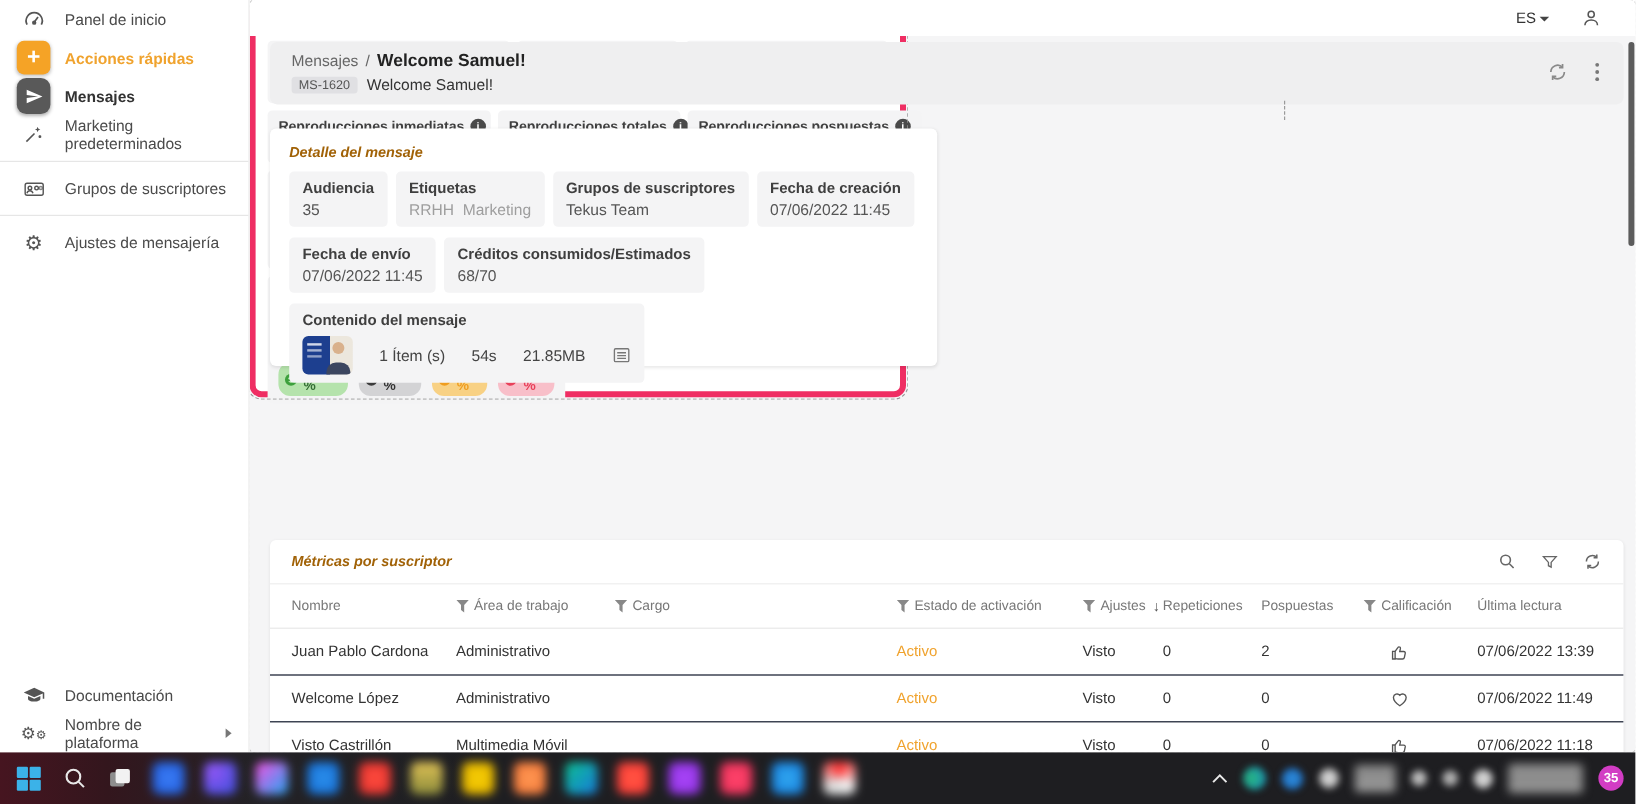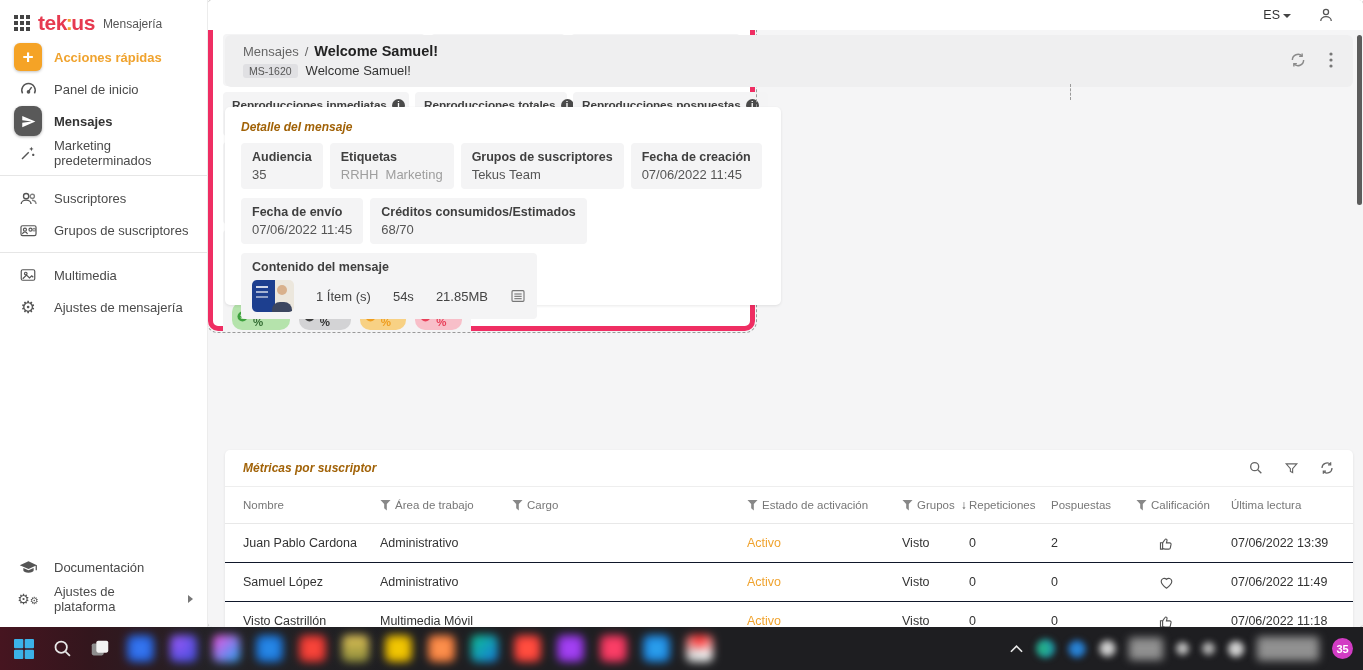--- a/index.html
+++ b/index.html
@@ -12,21 +12,21 @@
   .logo .colon { color:#f0a32e; margin:0 -1px; }
   .app-name { font-size:12px; color:#555; padding-top:3px; }
   .nav-item { display:flex; align-items:center; gap:12px; height:32px; padding:0 14px; font-size:13px; color:#4a4a4a; cursor:pointer; }
   .nav-item .ic { width:28px; height:28px; display:flex; align-items:center; justify-content:center; flex-shrink:0; }
   .nav-item.accent { color:#f0a32e; font-weight:700; }
   .ic-plus { width:28px; height:28px; background:#f5a326; border-radius:6px; display:flex; align-items:center; justify-content:center; box-shadow:0 1px 3px rgba(0,0,0,.25); }
   .ic-plus::before { content:'+'; color:#fff; font-size:19px; font-weight:700; line-height:1; margin-top:-2px; }
   .nav-item.active .ic-box { width:30px; height:30px; background:#595959; border-radius:8px; display:flex; align-items:center; justify-content:center; box-shadow:0 1px 3px rgba(0,0,0,.3); }
   .nav-item.active { font-weight:700; color:#333; }
   .divider { height:1px; background:#e6e6e6; margin:6px 0; }
-  .side-footer { margin-top:auto; padding-bottom:12px; }
+  .side-footer { margin-top:auto; }
   .caret-right { width:0; height:0; border-left:5px solid #777; border-top:4px solid transparent; border-bottom:4px solid transparent; margin-left:auto; }
   .gear-glyph { font-size:17px; color:#555; line-height:1; }
 
   
   .main { position:absolute; left:208px; right:0; top:0; bottom:43px; background:#f5f5f6; overflow:hidden; }
   .topstrip { position:absolute; left:0; right:0; top:0; height:30px; background:#fff; display:flex; align-items:center; justify-content:flex-end; gap:26px; padding-right:28px; }
   .lang { font-size:12.5px; color:#333; display:flex; align-items:center; gap:3px; cursor:pointer; }
   .caret-down { width:0; height:0; border-top:4px solid #444; border-left:4px solid transparent; border-right:4px solid transparent; margin-top:1px; }
 
   .card { background:#fff; border-radius:5px; box-shadow:0 1px 3px rgba(0,0,0,.09); position:absolute; }
@@ -104,55 +104,36 @@
   .tb-right { margin-left:auto; display:flex; align-items:center; gap:13px; padding-right:10px; }
   .tb-blob { border-radius:50%; filter:blur(3px); }
   .tb-block { border-radius:3px; filter:blur(4px); background:repeating-linear-gradient(#aaa 0 3px,#777 3px 6px); }
   .notif { width:21px; height:21px; border-radius:50%; background:#d23cc4; color:#fff; font-size:11px; font-weight:700; display:flex; align-items:center; justify-content:center; filter:none; }
   svg { display:block; }
 </style>
 </head>
 <body>
 
 <div class="sidebar">
-  <div class="side-head">
-    <span>
-      <svg width="16" height="16" viewBox="0 0 16 16">
-          <g fill="#444">
-            <rect x="0" y="0" width="4" height="4"></rect>
-            <rect x="6" y="0" width="4" height="4"></rect>
-            <rect x="12" y="0" width="4" height="4"></rect>
-            <rect x="0" y="6" width="4" height="4"></rect>
-            <rect x="6" y="6" width="4" height="4"></rect>
-            <rect x="12" y="6" width="4" height="4"></rect>
-            <rect x="0" y="12" width="4" height="4"></rect>
-            <rect x="6" y="12" width="4" height="4"></rect>
-            <rect x="12" y="12" width="4" height="4"></rect>
-          </g>
-        </svg>
-    </span>
-    <span class="logo"><span>tek</span><span class="colon">:</span><span>us</span></span>
-    <span class="app-name">Mensajería</span>
-  </div>
-
-  <div class="nav-item accent">
-    <span class="ic">
-        <span class="ic-plus"></span>
-      </span>
-    <span>Acciones rápidas</span>
-  </div>
+
   <div class="nav-item">
     <span class="ic">
       <svg width="19" height="19" viewBox="0 0 24 24" fill="none" stroke="#555" stroke-width="1.8">
           <path d="M4.5 17a8.5 8.5 0 1 1 15 0"></path>
           <line x1="12" y1="14.5" x2="16" y2="9"></line>
           <circle cx="12" cy="15" r="1.4" fill="#555"></circle>
         </svg>
     </span>
     <span>Panel de inicio</span>
+  </div>
+  <div class="nav-item accent">
+    <span class="ic">
+        <span class="ic-plus"></span>
+      </span>
+    <span>Acciones rápidas</span>
   </div>
   <div class="nav-item active">
     <span class="ic">
         <span class="ic-box">
       <svg width="15" height="15" viewBox="0 0 24 24" fill="#fff">
             <path d="M2 21l21-9L2 3v7l15 2-15 2z"></path>
           </svg>
     </span>
       </span>
     <span>Mensajes</span>
@@ -162,76 +143,55 @@
       <svg width="18" height="18" viewBox="0 0 24 24" fill="none" stroke="#555" stroke-width="1.8">
           <line x1="4" y1="20" x2="13" y2="11"></line>
           <path d="M16.5 3.5l.9 2.1 2.1.9-2.1.9-.9 2.1-.9-2.1-2.1-.9 2.1-.9z" fill="#555" stroke="none"></path>
           <line x1="19" y1="13" x2="19" y2="16"></line>
           <line x1="17.5" y1="14.5" x2="20.5" y2="14.5"></line>
         </svg>
     </span>
     <span>Marketing predeterminados</span>
   </div>
   <div class="divider"></div>
-  <div class="nav-item">
-    <span class="ic">
-      <svg width="19" height="19" viewBox="0 0 24 24" fill="none" stroke="#555" stroke-width="1.7">
-          <circle cx="9" cy="9" r="3.3"></circle>
-          <path d="M2.8 19c0-3 2.8-5 6.2-5s6.2 2 6.2 5"></path>
-          <circle cx="16.8" cy="9.3" r="2.7" opacity=".75"></circle>
-          <path d="M16.5 14.2c2.8.2 5 2.1 5 4.8" opacity=".75"></path>
-        </svg>
-    </span>
-    <span>Suscriptores</span>
-  </div>
   <div class="nav-item">
     <span class="ic">
       <svg width="19" height="19" viewBox="0 0 24 24" fill="none" stroke="#555" stroke-width="1.5">
           <rect x="2.5" y="6" width="19" height="12.5" rx="2"></rect>
           <circle cx="7.5" cy="11" r="1.9"></circle>
           <path d="M4.3 16.5c.5-1.7 1.8-2.6 3.2-2.6s2.7.9 3.2 2.6"></path>
           <circle cx="14.5" cy="11" r="1.9"></circle>
           <circle cx="19" cy="11" r="1.6" opacity=".7"></circle>
         </svg>
     </span>
     <span>Grupos de suscriptores</span>
   </div>
   <div class="divider"></div>
   <div class="nav-item">
     <span class="ic">
-      <svg width="18" height="18" viewBox="0 0 24 24" fill="none" stroke="#555" stroke-width="1.6">
-          <rect x="3" y="5" width="18" height="14" rx="2"></rect>
-          <circle cx="9" cy="10" r="1.7"></circle>
-          <path d="M5 17l5-5 4 4 3-3 2 2"></path>
-        </svg>
-    </span>
-    <span>Multimedia</span>
-  </div>
-  <div class="nav-item">
-    <span class="ic">
         <span class="gear-glyph">⚙</span>
       </span>
     <span>Ajustes de mensajería</span>
   </div>
 
   <div class="side-footer">
     <div class="nav-item">
       <span class="ic">
         <svg width="19" height="19" viewBox="0 0 24 24" fill="#555">
             <path d="M12 4L1 9l11 5 9-4.1V15.5h1.6V9z"></path>
             <path d="M5.5 12.7v3c0 1.5 2.9 2.8 6.5 2.8s6.5-1.3 6.5-2.8v-3L12 15.6z"></path>
           </svg>
       </span>
       <span>Documentación</span>
     </div>
     <div class="nav-item">
       <span class="ic">
           <span class="gear-glyph" style="font-size:14px;">⚙<span style="font-size:10px;">⚙</span></span>
         </span>
-      <span>Ajustes de plataforma</span>
+      <span>Nombre de plataforma</span>
       <span class="caret-right"></span>
     </div>
   </div>
 </div>
 
 <div class="main">
   <div class="topstrip">
     <span class="lang">
         <span>ES</span>
         <span class="caret-down"></span>
@@ -556,21 +516,21 @@
       <span class="hcell">
           <span class="funnel"></span>
           <span>Cargo</span>
         </span>
       <span class="hcell">
           <span class="funnel"></span>
           <span>Estado de activación</span>
         </span>
       <span class="hcell">
           <span class="funnel"></span>
-          <span>Grupos</span>
+          <span>Ajustes</span>
           <span class="sort-arrow">↓</span>
         </span>
       <span class="hcell">
           <span>Repeticiones</span>
         </span>
       <span class="hcell">
           <span>Pospuestas</span>
         </span>
       <span class="hcell">
           <span class="funnel"></span>
@@ -591,21 +551,21 @@
       <span>2</span>
       <span style="padding-left:22px;">
           <svg width="17" height="17" viewBox="0 0 24 24" fill="none" stroke="#555" stroke-width="1.6">
             <path d="M3.5 11h3v9h-3z"></path>
             <path d="M6.5 19.2c1 .6 2.4.8 3.8.8h4.9c1.2 0 2-.7 2.2-1.9l1-4.8c.2-1.2-.6-2.1-1.8-2.1h-4.7l.8-3.4c.2-1-.4-2-1.4-2.1-.6-.1-1.1.2-1.4.7L6.5 11"></path>
           </svg>
         </span>
       <span>07/06/2022 13:39</span>
     </div>
     <div class="mgrid m-row">
-      <span>Samuel López</span>
+      <span>Welcome López</span>
       <span>Administrativo</span>
       <span><span class="blurbar"></span></span>
       <span class="orange">Activo</span>
       <span>Visto</span>
       <span>0</span>
       <span>0</span>
       <span style="padding-left:22px;">
           <svg width="17" height="17" viewBox="0 0 24 24" fill="none" stroke="#555" stroke-width="1.6">
             <path d="M12 20s-7.5-4.9-7.5-10A4.3 4.3 0 0 1 12 7.6 4.3 4.3 0 0 1 19.5 10c0 5.1-7.5 10-7.5 10z"></path>
           </svg>

